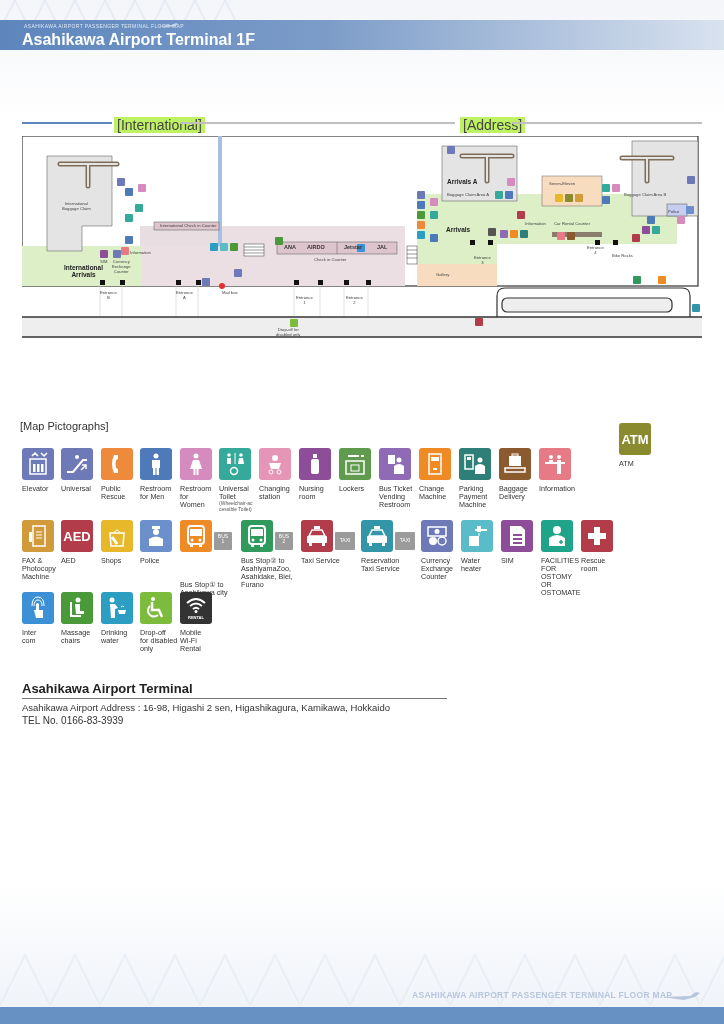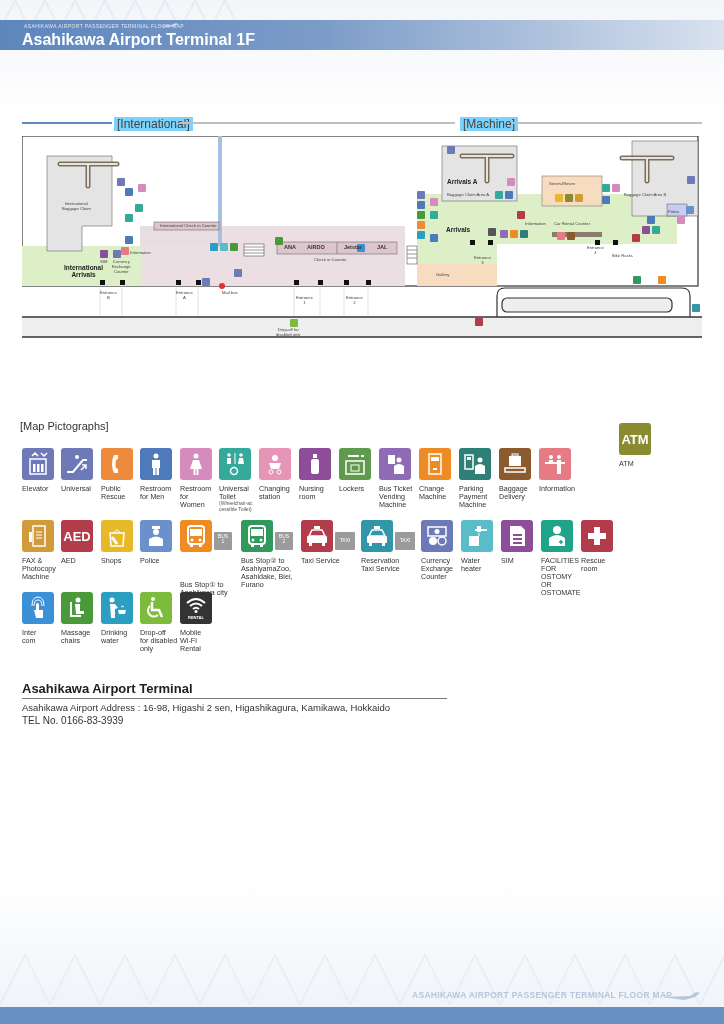--- a/index.html
+++ b/index.html
@@ -4,21 +4,21 @@
 <style>
   * { box-sizing: border-box; margin: 0; padding: 0; }
   body { width: 724px; height: 1024px; position: relative; overflow: hidden; background: #ffffff; font-family: "Liberation Sans", sans-serif; color: #222; }
   .bg-pattern-top { position: absolute; left: 0; top: 0; width: 724px; height: 120px; background: linear-gradient(180deg, #f3f5f9 0%, #ffffff 100%); }
   .bg-pattern-bottom { position: absolute; left: 0; top: 880px; width: 724px; height: 144px; background: linear-gradient(180deg, #ffffff 0%, #eef2f8 100%); }
   .tri-row { position: absolute; left: 0; width: 724px; height: 30px; opacity: .5; }
   .header-band { position: absolute; left: 0; top: 20px; width: 724px; height: 30px; background: linear-gradient(90deg, #5d86bd 0%, #7c9cc8 45%, #d9e2ef 100%); }
   .header-sub { position: absolute; left: 24px; top: 23px; font-size: 5px; letter-spacing: .4px; color: #dfe8f4; font-family: "Liberation Sans Narrow","Liberation Sans", sans-serif; }
   .header-plane { position: absolute; left: 158px; top: 22px; width: 20px; height: 6px; }
   .header-title { position: absolute; left: 22px; top: 31px; font-size: 16px; font-weight: bold; color: #ffffff; }
-  .section-label { position: absolute; top: 117px; font-size: 12px; color: #444; background: #7dd3fc; padding: 0 3px; }
+  .section-label { position: absolute; top: 117px; font-size: 14px; color: #444; background: #bef264; padding: 0 3px; }
   .section-line { position: absolute; top: 122px; height: 2px; }
   .map { position: absolute; left: 22px; top: 136px; width: 680px; height: 206px; }
   .map-label { position: absolute; font-size: 4.2px; color: #444; text-align: center; line-height: 1.15; white-space: nowrap; }
   .map-label.bold { font-weight: bold; font-size: 6.5px; color: #222; }
   .map-label.counter { font-weight: bold; font-size: 5.5px; color: #333; }
   .mi { position: absolute; width: 8px; height: 8px; border-radius: 1px; }
   .legend-title { position: absolute; left: 20px; top: 420px; font-size: 11px; color: #333; }
   .legend-item { position: absolute; width: 58px; }
   .legend-icon { width: 32px; height: 32px; border-radius: 3px; display: flex; align-items: center; justify-content: center; color: #fff; font-weight: bold; position: relative; }
   .legend-icon svg { width: 24px; height: 24px; }
@@ -52,21 +52,21 @@
 <div class="header-band"></div>
 <div class="header-sub">ASAHIKAWA AIRPORT PASSENGER TERMINAL FLOOR MAP</div>
 <svg class="header-plane" viewBox="0 0 20 6">
   <path d="M0 4 L14 3 L18 1 L20 2 L17 4 L10 5 Z" fill="#c9d7ea"></path>
 </svg>
 <div class="header-title">Asahikawa Airport Terminal  1F</div>
 
 <div class="section-line" style="left:22px;width:90px;background:#5d86bd;"></div>
 <div class="section-label" style="left:114px;">[International]</div>
 <div class="section-line" style="left:180px;width:275px;background:#bfbfbf;"></div>
-<div class="section-label" style="left:460px;">[Machine]</div>
+<div class="section-label" style="left:460px;">[Address]</div>
 <div class="section-line" style="left:512px;width:190px;background:#bfbfbf;"></div>
 
 <div class="map">
   <svg width="680" height="206" viewBox="0 0 680 206" style="position:absolute;left:0;top:0">
 
     <rect x="0" y="0" width="676" height="150" fill="#ffffff" stroke="#333" stroke-width="1.2"></rect>
 
     <rect x="118" y="90" width="265" height="60" fill="#ecdfe3"></rect>
     <polygon points="118,90 200,90 200,110 118,110" fill="#e8dde1"></polygon>
 
@@ -354,21 +354,21 @@
     <div class="legend-item" style="left: 379px; top: 448px;">
       <div class="legend-icon" style="background: rgb(143, 107, 181);">
         <svg viewBox="0 0 24 24">
           <rect x="5" y="3" width="7" height="9" fill="#fff"></rect>
           <circle cx="16" cy="8" r="2.5" fill="#fff"></circle>
           <path d="M11 22 L11 14 Q16 10 21 14 L21 22Z" fill="#fff"></path>
         </svg>
       </div>
       <div class="legend-label" style="white-space: pre;">Bus Ticket
 Vending
-Machine</div>
+Restroom</div>
     </div>
     <div class="legend-item" style="left: 419px; top: 448px;">
       <div class="legend-icon" style="background: rgb(239, 139, 36);">
         <svg viewBox="0 0 24 24">
           <rect x="6" y="2" width="12" height="20" fill="none" stroke="#fff" stroke-width="1.5"></rect>
           <rect x="8" y="5" width="8" height="4" fill="#fff"></rect>
           <rect x="10" y="16" width="4" height="2" fill="#fff"></rect>
         </svg>
       </div>
       <div class="legend-label" style="white-space: pre;">Change

